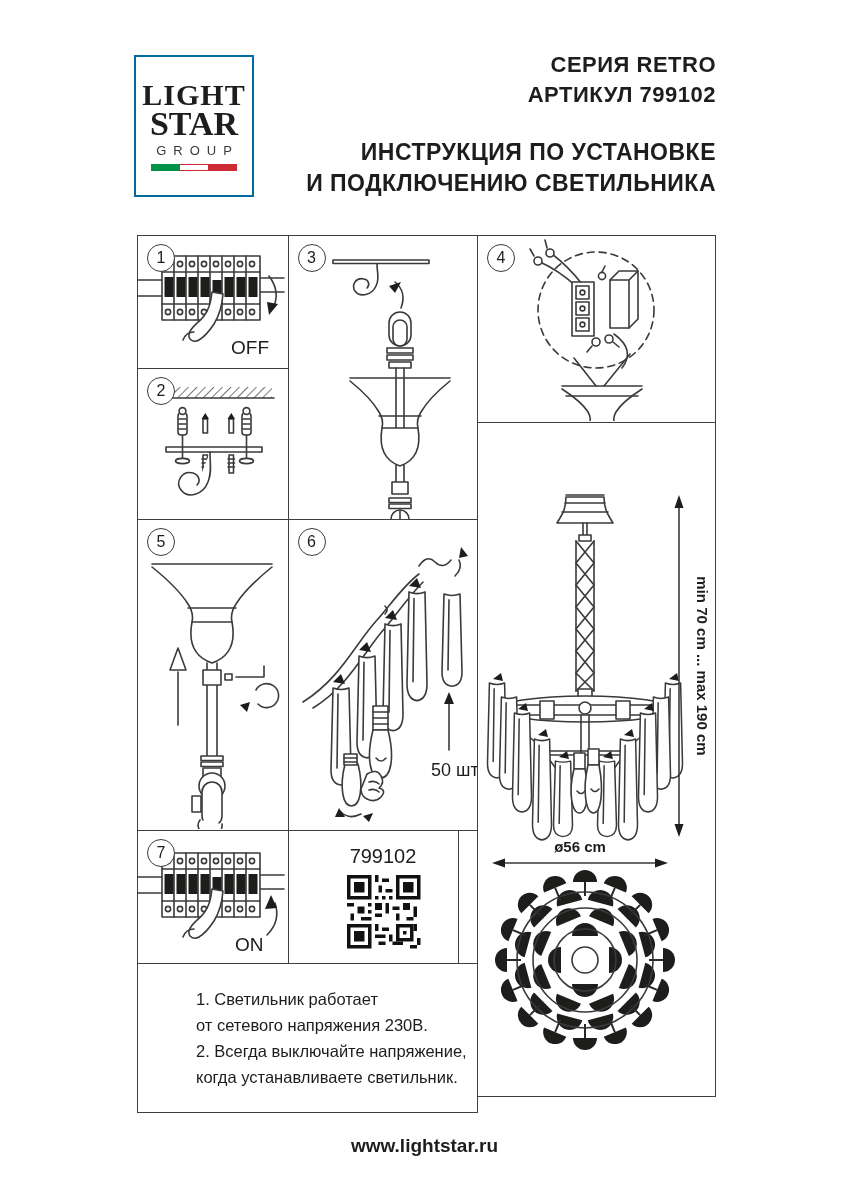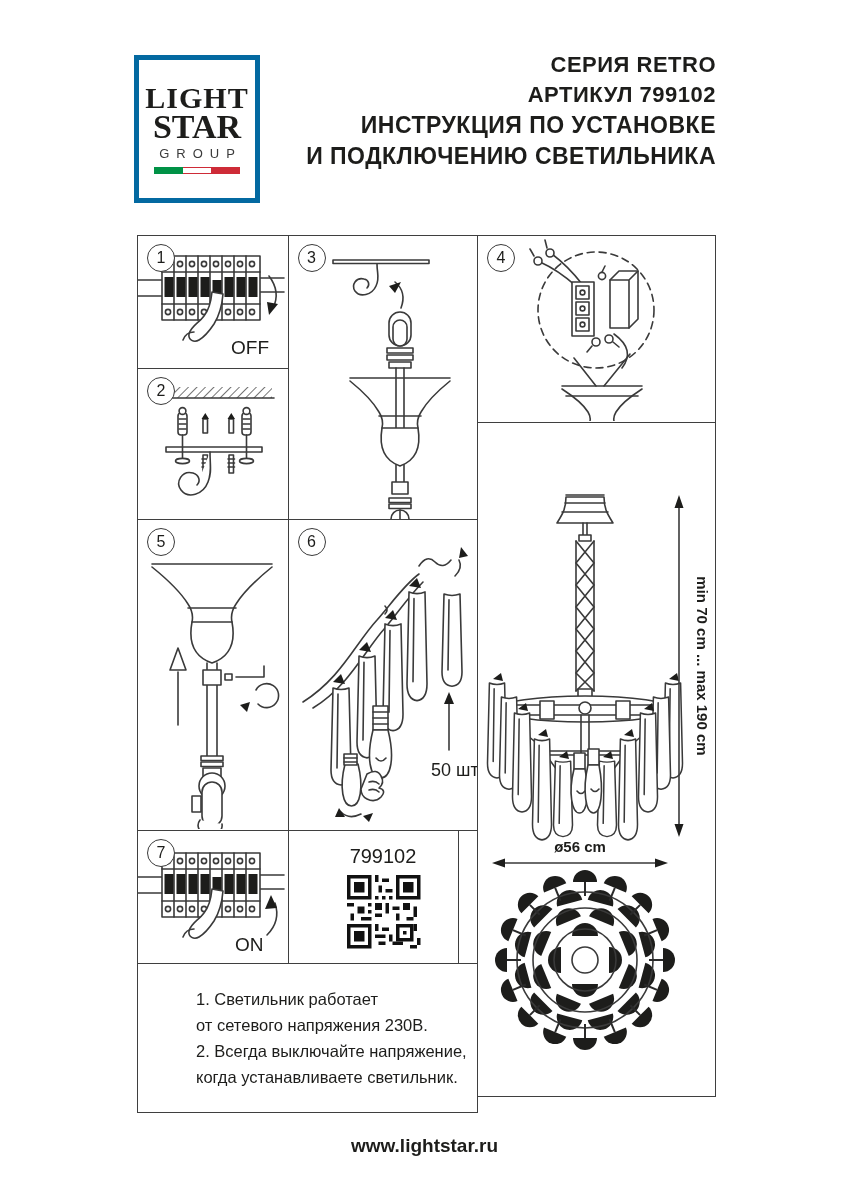--- a/index.html
+++ b/index.html
@@ -1,31 +1,31 @@
 <!DOCTYPE html>
 <html><head>
 <meta charset="utf-8">
 <style>
   html,body{margin:0;padding:0;background:#e8e8e8;}
   .sheet{position:relative;width:849px;height:1200px;background:#ffffff;margin:0 auto;
          font-family:"Liberation Sans",sans-serif;color:#1d1d1b;overflow:hidden;}
   
   .logo-box{position:absolute;left:134px;top:55px;width:116px;height:138px;
-            border:5px solid #0369a1;display:flex;flex-direction:column;align-items:center;
+            border:2px solid #0369a1;display:flex;flex-direction:column;align-items:center;
             justify-content:center;background:#fff;}
   .logo-word{font-family:"Liberation Serif",serif;font-weight:700;line-height:.92;letter-spacing:1px;}
   .logo-l1{font-size:30px;}
   .logo-l2{font-size:34px;letter-spacing:0;}
   .logo-l3{font-family:"Liberation Sans",sans-serif;font-weight:400;font-size:13px;
            letter-spacing:7px;margin:4px 0 0 7px;color:#3a3a3a;}
   .logo-flag{display:flex;width:86px;height:7px;margin-top:6px;}
   .logo-flag div{flex:1;}
   .hdr-text{position:absolute;right:133px;top:50px;text-align:right;}
   .hdr-series,.hdr-article{font-size:22px;font-weight:700;line-height:30px;letter-spacing:.5px;}
-  .hdr-title{font-size:23px;font-weight:700;line-height:31px;letter-spacing:.5px;}
+  .hdr-title{margin-top:27px;font-size:23px;font-weight:700;line-height:31px;letter-spacing:.5px;}
   
   .tbl{position:absolute;left:137px;top:235px;width:579px;height:862px;}
   .panel{position:absolute;border:1.6px solid #3f3f3f;background:#fff;box-sizing:border-box;}
   .p1{left:0;top:0;width:152px;height:134px;}
   .p2{left:0;top:132.5px;width:152px;height:153px;}
   .p3{left:150.5px;top:0;width:191px;height:286px;}
   .p4{left:340px;top:0;width:239px;height:188px;}
   .p5{left:0;top:284px;width:152px;height:312px;}
   .p6{left:150.5px;top:284px;width:191px;height:312px;}
   .p7{left:0;top:594.5px;width:152px;height:135px;}

